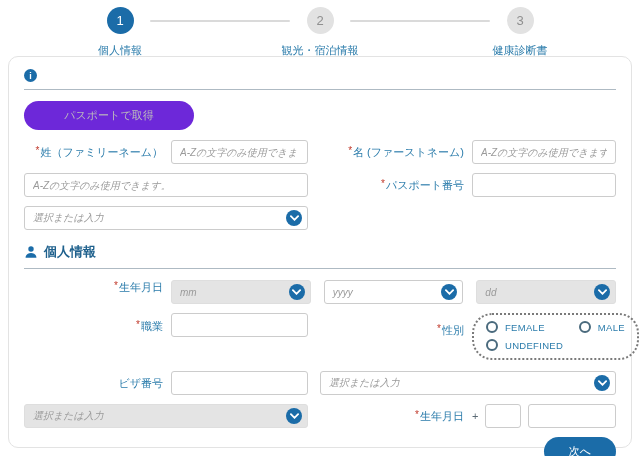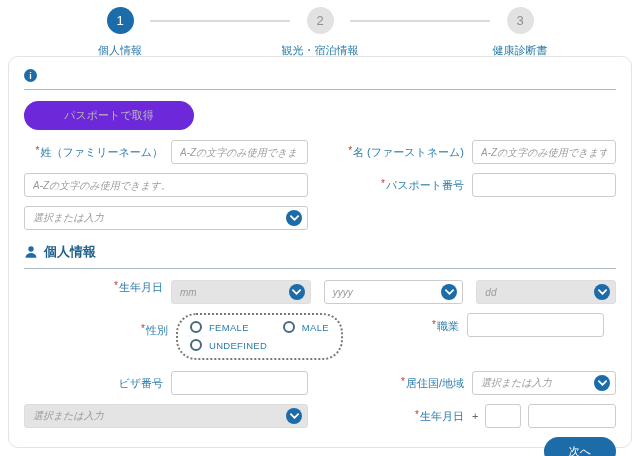--- a/index.html
+++ b/index.html
@@ -220,20 +220,24 @@
         <span class="chev">
           <svg width="9" height="6" viewBox="0 0 10 6">
               <path d="M1 1l4 4 4-4" stroke="#fff" stroke-width="2" fill="none" stroke-linecap="round"></path>
             </svg>
         </span>
       </div>
     </div>
   </div>
 
   <div class="row top-align" style="margin-bottom:11px;">
+    <div class="half half-l" style="align-items:flex-start;">
+      <div class="lbl" style="padding-top:6px;"><span class="req">*</span><span>職業</span></div>
+      <div class="fld"><input class="input" style=""></div>
+    </div>
     <div class="half half-r" style="align-items:flex-start;">
       <div class="lbl" style="padding-top:10px;"><span class="req">*</span><span>性別</span></div>
       <div class="gender-box">
         <div class="gender-row">
           <div class="radio-opt">
             <span class="radio-circle"></span>
             <span class="radio-label">FEMALE</span>
           </div>
           <div class="radio-opt">
             <span class="radio-circle"></span>
@@ -241,33 +245,28 @@
           </div>
         </div>
         <div class="gender-row">
           <div class="radio-opt">
             <span class="radio-circle"></span>
             <span class="radio-label">UNDEFINED</span>
           </div>
         </div>
       </div>
     </div>
-    <div class="half half-l" style="align-items:flex-start;">
-      <div class="lbl" style="padding-top:6px;"><span class="req">*</span><span>職業</span></div>
-      <div class="fld"><input class="input" style=""></div>
-    </div>
   </div>
 
   <div class="row">
     <div class="half half-l">
       <div class="lbl"><span>ビザ番号</span></div>
       <div class="fld"><input class="input" style=""></div>
     </div>
     <div class="half half-r">
-      <div class="lbl"><span class="req">*</span><span>居住国/地域</span></div>
       <div class="fld">
         <div class="select">
           <span class="ph">選択または入力</span>
           <span class="chev">
             <svg width="9" height="6" viewBox="0 0 10 6">
                 <path d="M1 1l4 4 4-4" stroke="#fff" stroke-width="2" fill="none" stroke-linecap="round"></path>
               </svg>
           </span>
         </div>
       </div>

